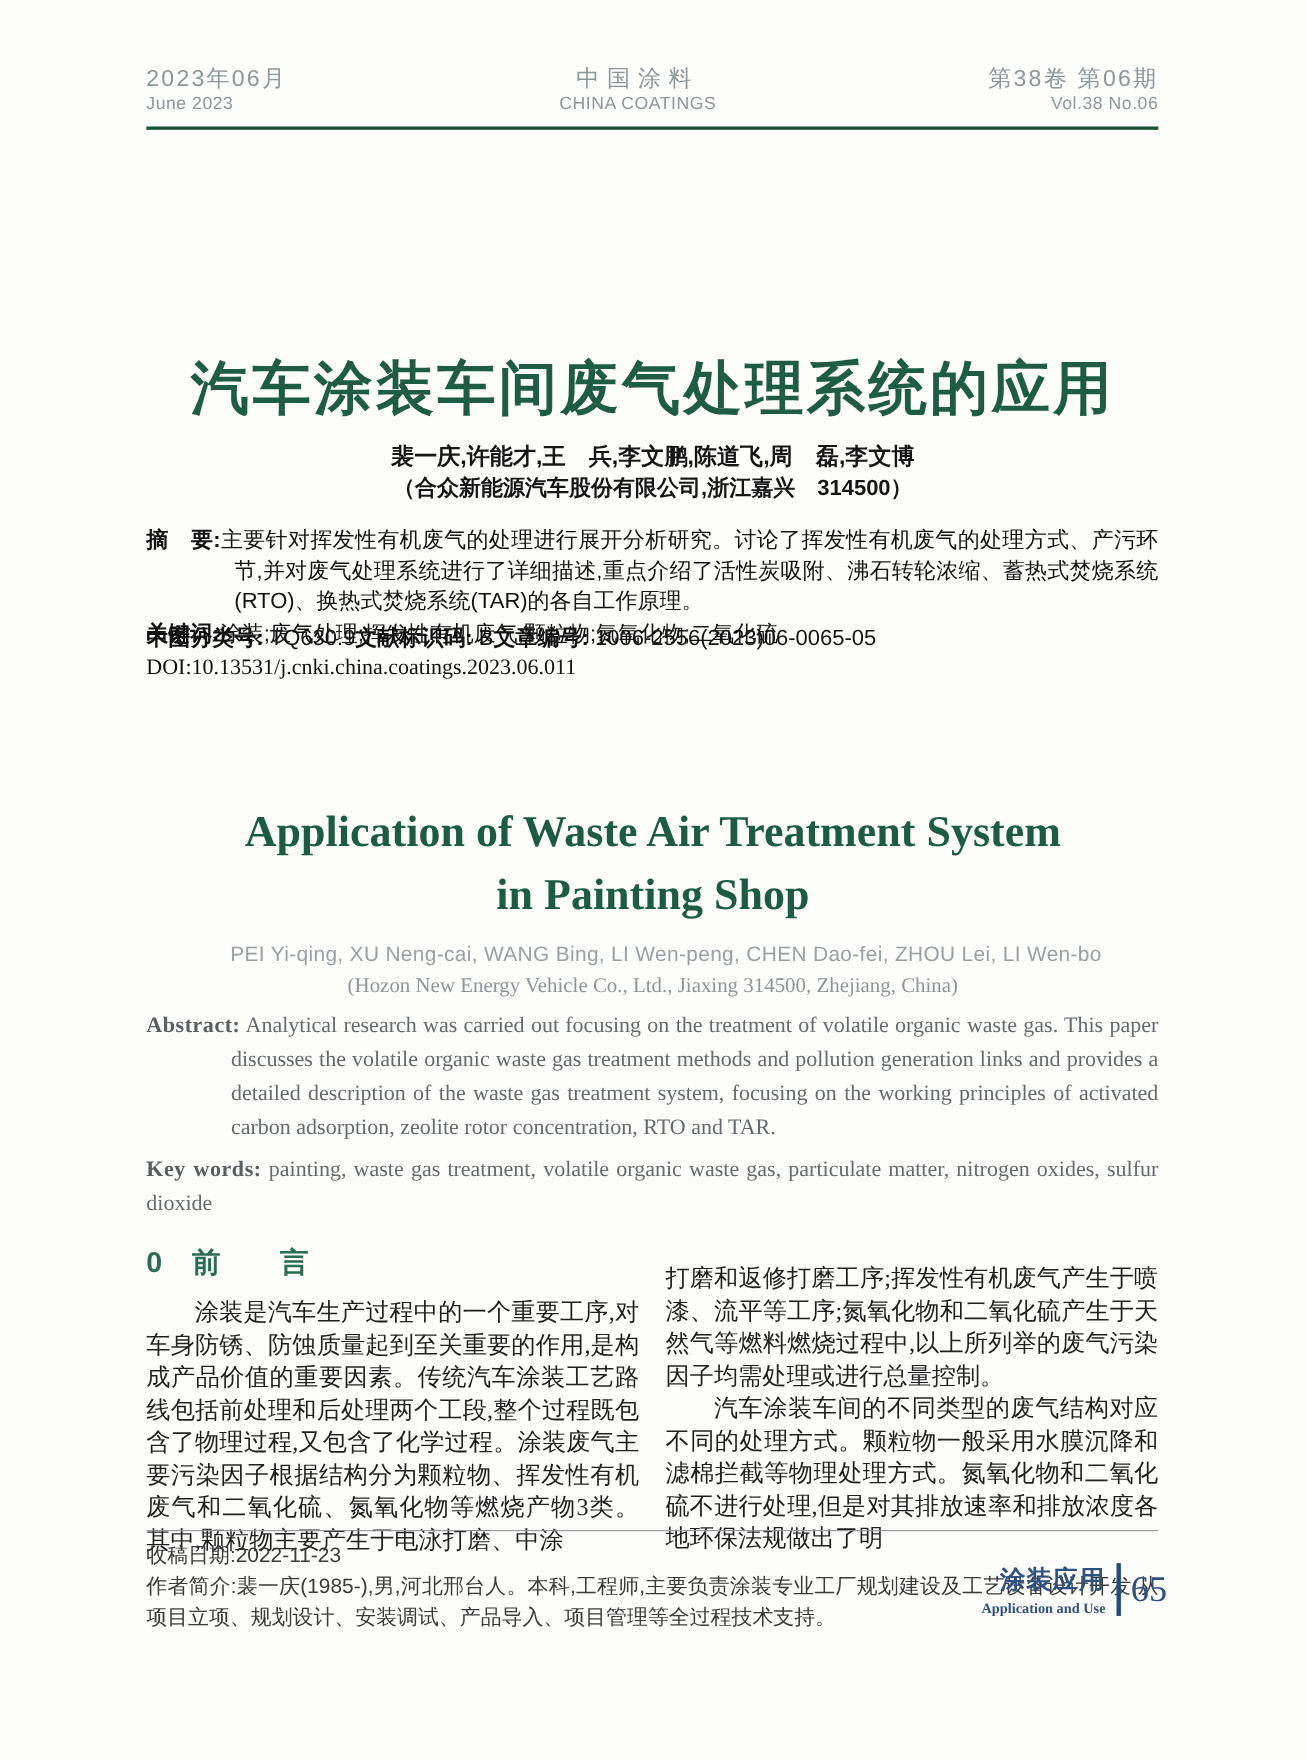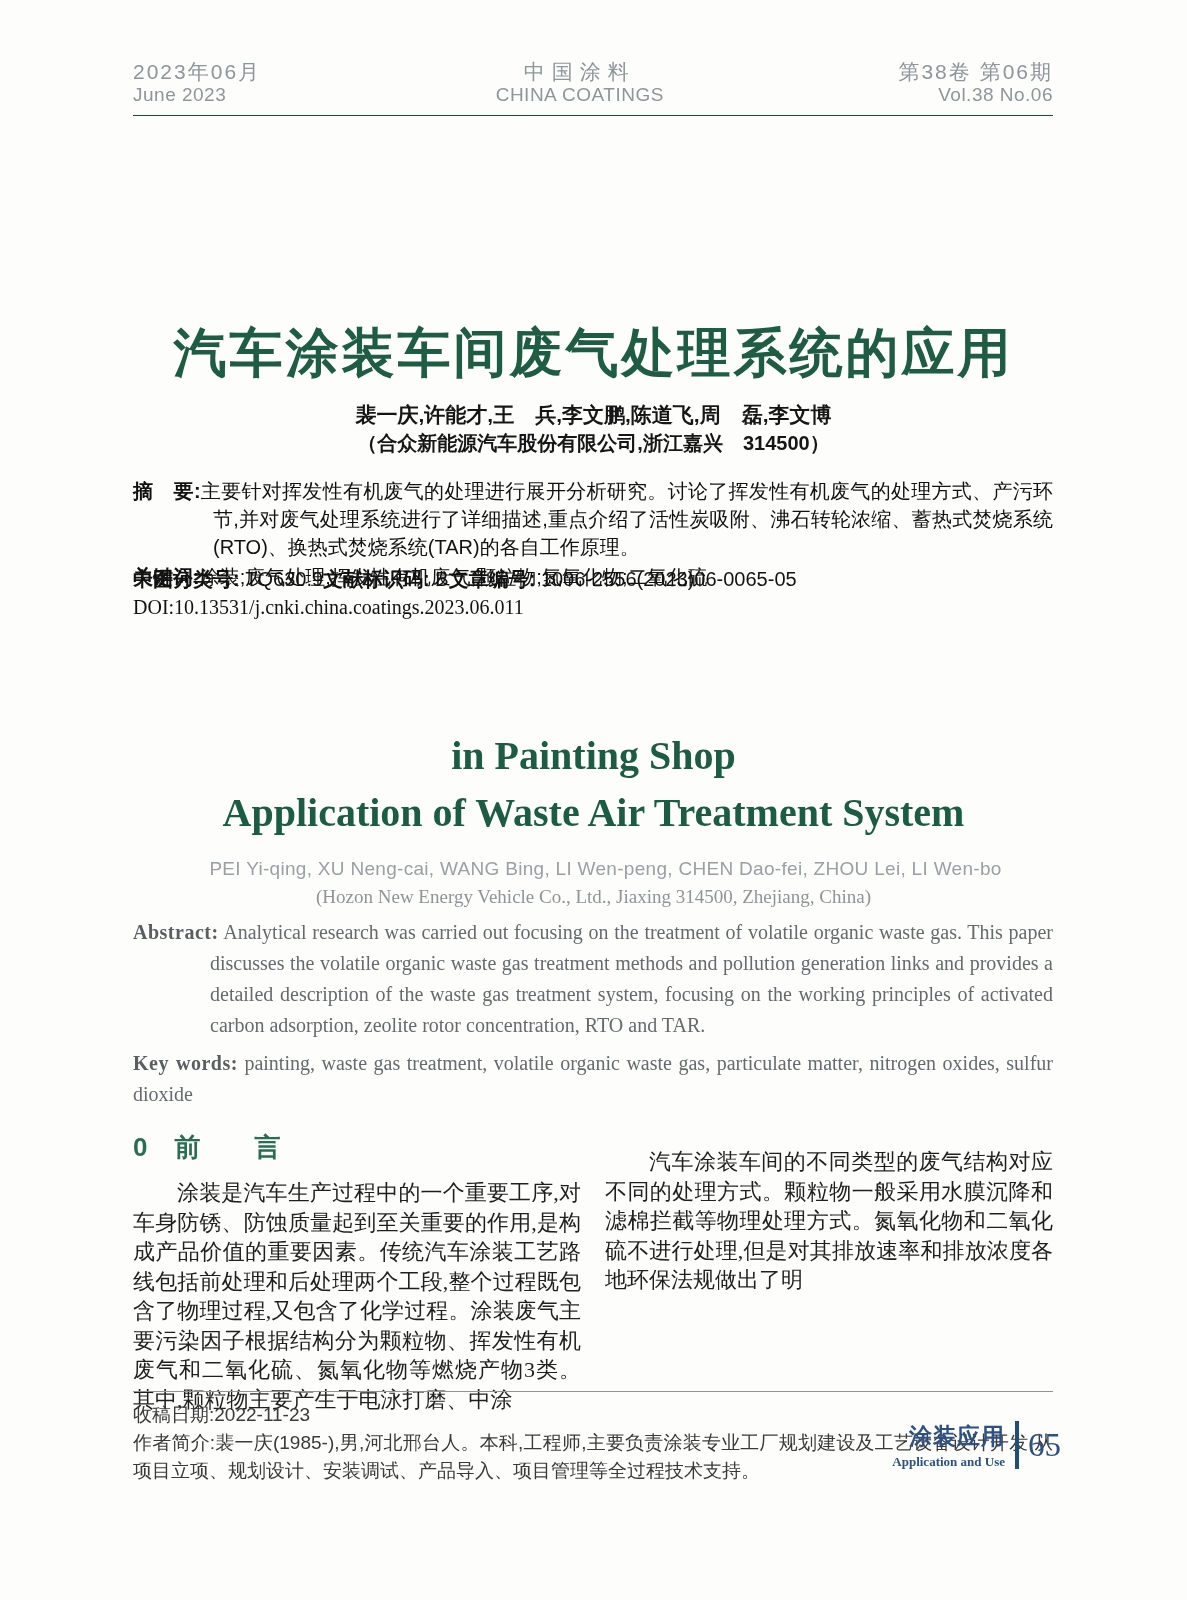--- a/index.html
+++ b/index.html
@@ -7,30 +7,30 @@
   .page {
     position:relative; width:1187px; height:1600px; margin:0 auto;
     background:#fdfdfc; overflow:hidden;
     font-family:"Liberation Sans","DejaVu Sans",sans-serif;
     color:#1a1a1a;
   }
   
   .journal-header {
     position:absolute; left:133px; top:60px; width:920px;
     display:flex; justify-content:space-between; align-items:flex-end;
-    padding-bottom:9px; border-bottom:1px solid #14532d;
+    padding-bottom:9px; border-bottom:3px solid #14532d;
     color:#8d9699;
   }
   .hdr-col { line-height:23px; }
   .hdr-left  { text-align:left; }
   .hdr-center{ text-align:center; }
   .hdr-right { text-align:right; }
   .hdr-line1 { font-size:21px; letter-spacing:2px; }
   .hdr-center .hdr-line1 { letter-spacing:7px; }
-  .hdr-line2 { font-size:19px; letter-spacing:0.5px; }
+  .hdr-line2 { font-size:16px; letter-spacing:0.5px; }
   
   .cn-title {
     position:absolute; top:318px; left:0; width:100%;
     text-align:center; font-size:53px; font-weight:bold;
     color:#1e5c43; letter-spacing:3px;
   }
   .cn-authors {
     position:absolute; top:401px; left:0; width:100%;
     text-align:center; font-size:21px; font-weight:bold; color:#161616;
   }
@@ -148,40 +148,41 @@
   <div class="meta-row">
     <span><span class="cn-label">中图分类号:</span> <span>TQ630.9</span></span>
     <span><span class="cn-label">文献标识码:</span> <span>B</span></span>
     <span><span class="cn-label">文章编号:</span> <span>1006-2556(2023)06-0065-05</span></span>
   </div>
 
   <div class="doi-line">DOI:10.13531/j.cnki.china.coatings.2023.06.011</div>
 
   <div class="en-block">
     <div class="en-title">
+      <div>Application of Waste Air Treatment System</div>
       <div>in Painting Shop</div>
-      <div>Application of Waste Air Treatment System</div>
     </div>
     <div class="en-authors">PEI Yi-qing, XU Neng-cai, WANG Bing, LI Wen-peng, CHEN Dao-fei, ZHOU Lei, LI Wen-bo</div>
     <div class="en-affiliation">(Hozon New Energy Vehicle Co., Ltd., Jiaxing 314500, Zhejiang, China)</div>
   </div>
 
   <div class="en-abstract-block">
     <p class="en-abs-p"><span class="en-label">Abstract:</span>
       <span>Analytical research was carried out focusing on the treatment of volatile organic waste gas. This paper discusses the volatile organic waste gas treatment methods and pollution generation links and provides a detailed description of the waste gas treatment system, focusing on the working principles of activated carbon adsorption, zeolite rotor concentration, RTO and TAR.</span></p>
     <p class="en-kw"><span class="en-label">Key words:</span>
       <span>painting, waste gas treatment, volatile organic waste gas, particulate matter, nitrogen oxides, sulfur dioxide</span></p>
   </div>
 
   <div class="body-columns">
     <div class="body-col col-left">
       <div class="section-heading"><span class="sec-no">0</span><span class="sec-title">前　言</span></div>
       <p class="indent">涂装是汽车生产过程中的一个重要工序,对车身防锈、防蚀质量起到至关重要的作用,是构成产品价值的重要因素。传统汽车涂装工艺路线包括前处理和后处理两个工段,整个过程既包含了物理过程,又包含了化学过程。涂装废气主要污染因子根据结构分为颗粒物、挥发性有机废气和二氧化硫、氮氧化物等燃烧产物3类。其中,颗粒物主要产生于电泳打磨、中涂</p>
     </div>
     <div class="body-col col-right">
+      <p>打磨和返修打磨工序;挥发性有机废气产生于喷漆、流平等工序;氮氧化物和二氧化硫产生于天然气等燃料燃烧过程中,以上所列举的废气污染因子均需处理或进行总量控制。</p>
       <p class="indent">汽车涂装车间的不同类型的废气结构对应不同的处理方式。颗粒物一般采用水膜沉降和滤棉拦截等物理处理方式。氮氧化物和二氧化硫不进行处理,但是对其排放速率和排放浓度各地环保法规做出了明</p>
     </div>
   </div>
 
   <div class="footnote">
     <div><span>收稿日期:</span><span>2022-11-23</span></div>
     <div><span>作者简介:</span><span>裴一庆(1985-),男,河北邢台人。本科,工程师,主要负责涂装专业工厂规划建设及工艺设备设计开发,从项目立项、规划设计、安装调试、产品导入、项目管理等全过程技术支持。</span></div>
   </div>
 
   <div class="page-footer">

